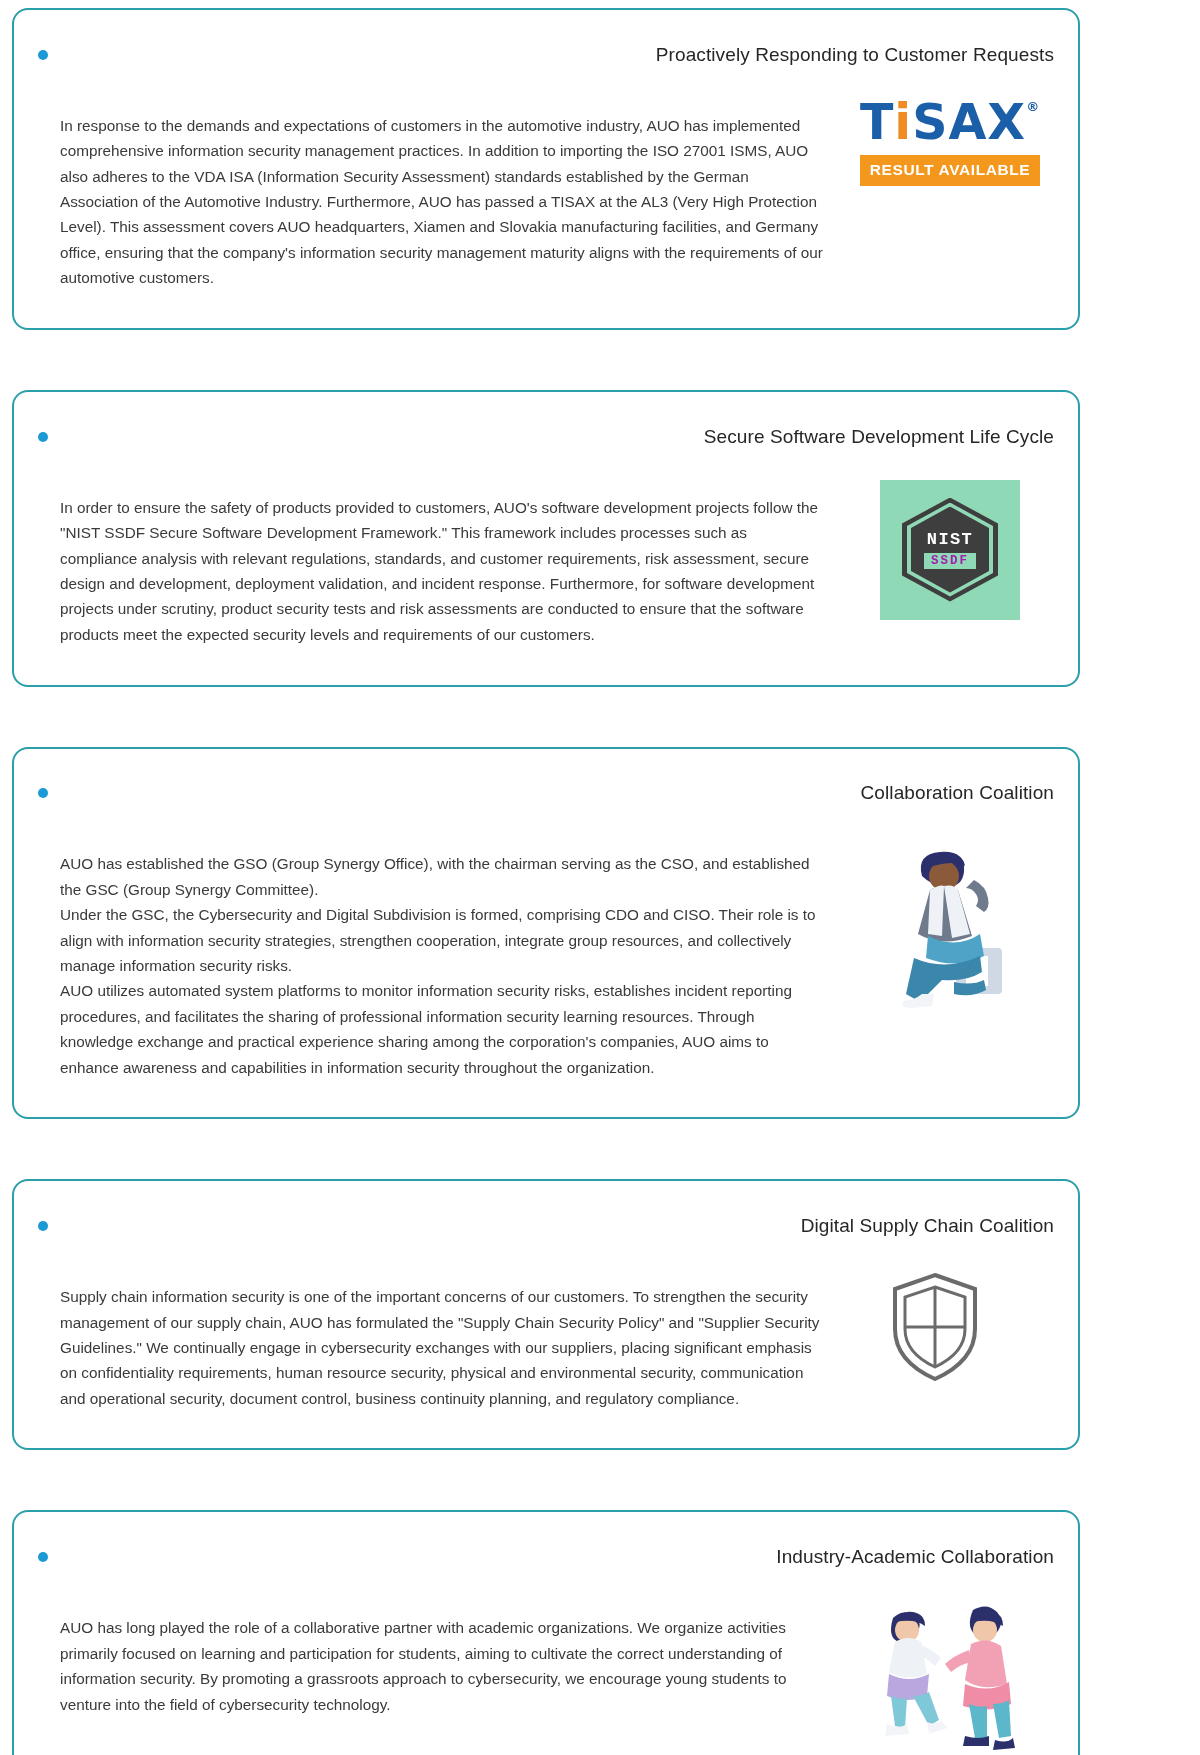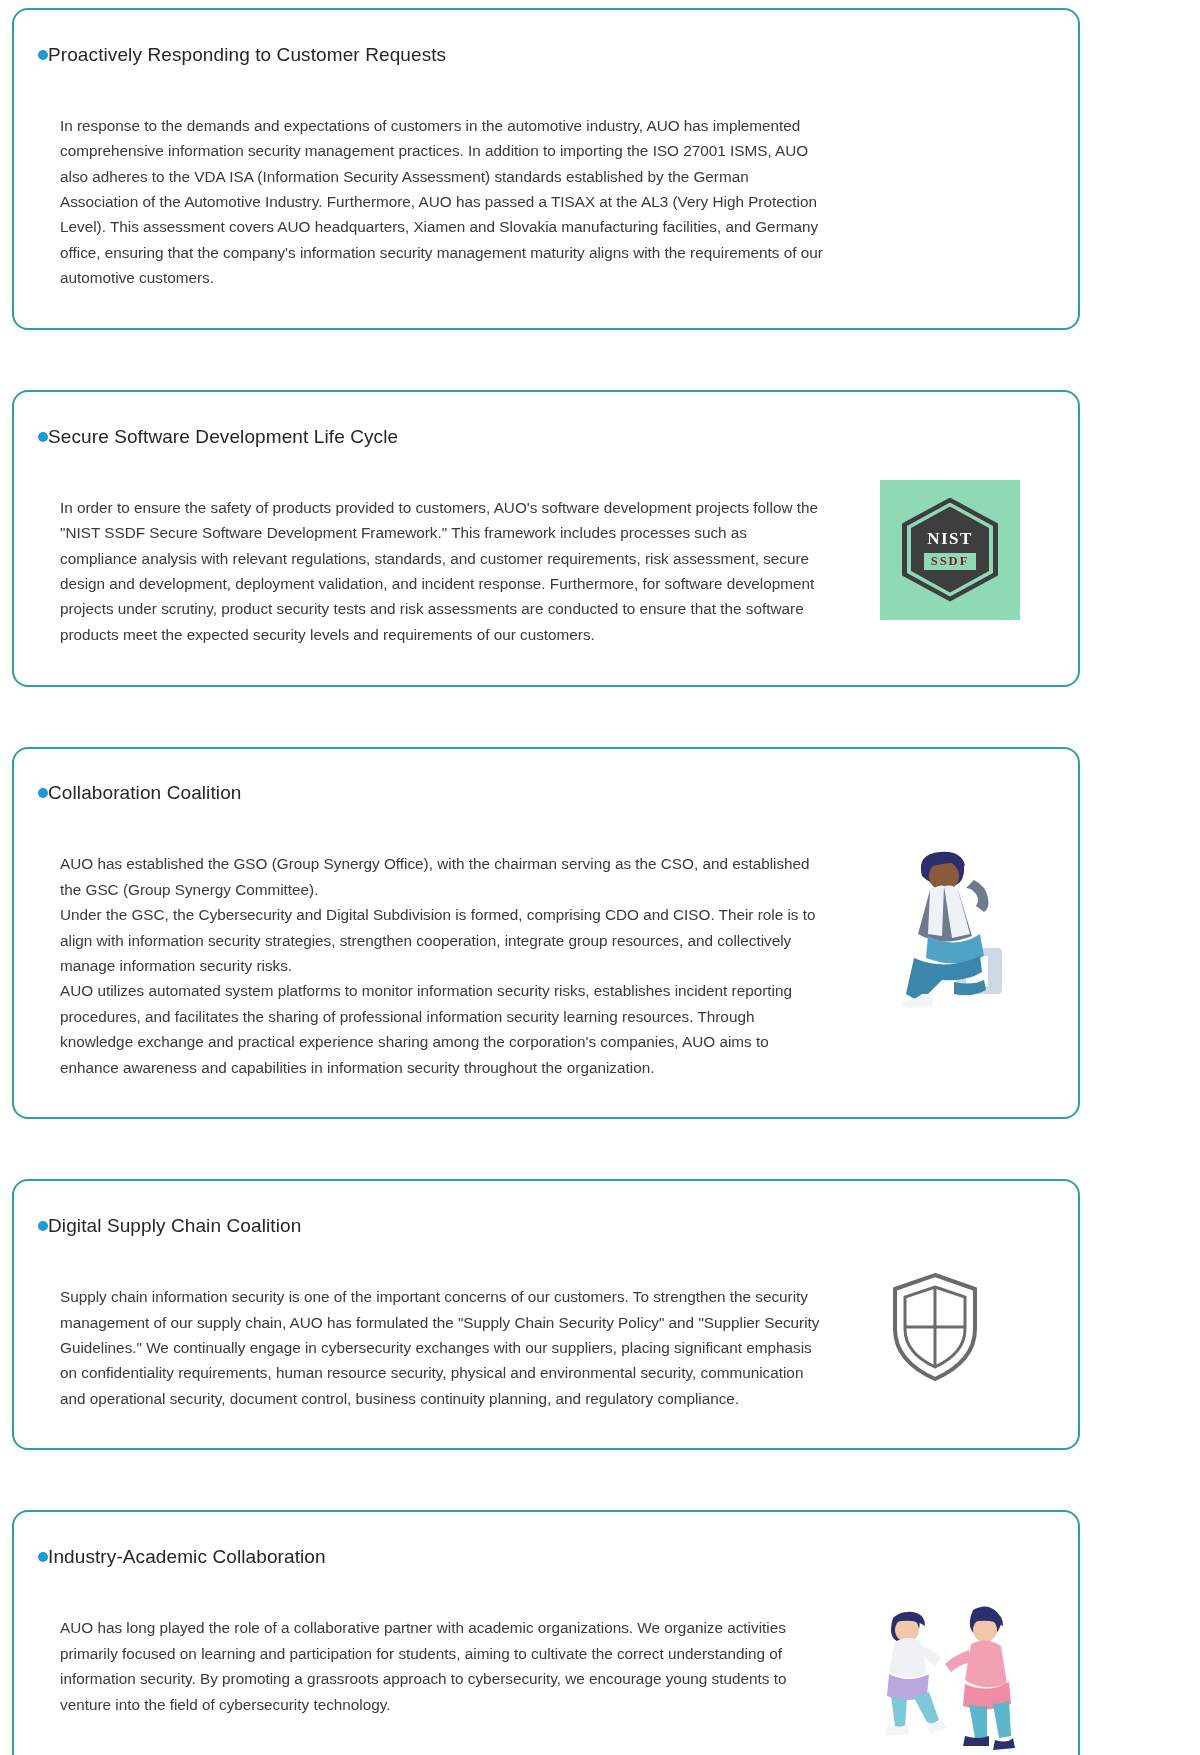--- a/index.html
+++ b/index.html
@@ -23,20 +23,21 @@
     border-radius: 16px;
     background: #ffffff;
     padding: 18px 24px 22px 24px;
     margin-bottom: 60px;
     overflow: hidden;
   }
   .card-head {
     display: flex;
     align-items: center;
     margin-bottom: 16px;
+    justify-content: space-between;
   }
   .bullet {
     width: 10px;
     height: 10px;
     border-radius: 50%;
     background: #1c9ad6;
     flex: 0 0 auto;
   }
   .card-title {
     font-size: 19px;
@@ -133,50 +134,58 @@
   .nist-hex::after {
     content: "";
     position: absolute;
     inset: 9px;
     clip-path: polygon(50% 0%, 100% 25%, 100% 75%, 50% 100%, 0% 75%, 0% 25%);
     background: #3e3e3e;
   }
   .nist-label, .nist-sub {
     position: relative;
     z-index: 2;
-    font-family: Liberation Serif, serif;
+    font-family: Liberation Mono, monospace;
     color: #ffffff;
     letter-spacing: 1.4px;
   }
   .nist-label { font-size: 17px; font-weight: 700; }
   .nist-sub {
     font-size: 12.5px;
     font-weight: 700;
     background: #8fd9b6;
-    color: #7f1d1d;
+    color: #a21caf;
     padding: 1px 7px;
     letter-spacing: 2px;
   }
 
   .shield-wrap { width: 150px; display:flex; justify-content:center; }
   .people-wrap { width: 170px; display:flex; justify-content:center; }
   .sitting-wrap { width: 170px; display:flex; justify-content:center; }
 </style>
 </head>
 <body>
 
 <div class="page">
 
   <section class="card">
     <div class="card-head">
       <span class="bullet"></span>
       <h2 class="card-title">Proactively Responding to Customer Requests</h2>
     </div>
     <div class="card-body">
       <p class="card-text">In response to the demands and expectations of customers in the automotive industry, AUO has implemented comprehensive information security management practices. In addition to importing the ISO 27001 ISMS, AUO also adheres to the VDA ISA (Information Security Assessment) standards established by the German Association of the Automotive Industry. Furthermore, AUO has passed a TISAX at the AL3 (Very High Protection Level). This assessment covers AUO headquarters, Xiamen and Slovakia manufacturing facilities, and Germany office, ensuring that the company's information security management maturity aligns with the requirements of our automotive customers.</p>
+      <div class="art">
+        <div class="tisax">
+          <div class="tisax-top">
+            <span class="tisax-word"><span>T</span><span class="dot">i</span><span>SAX</span><span class="tisax-reg">®</span></span>
+          </div>
+          <div class="tisax-bar">RESULT AVAILABLE</div>
+        </div>
+      </div>
     </div>
   </section>
 
   <section class="card">
     <div class="card-head">
       <span class="bullet"></span>
       <h2 class="card-title">Secure Software Development Life Cycle</h2>
     </div>
     <div class="card-body">
       <p class="card-text">In order to ensure the safety of products provided to customers, AUO's software development projects follow the "NIST SSDF Secure Software Development Framework." This framework includes processes such as compliance analysis with relevant regulations, standards, and customer requirements, risk assessment, secure design and development, deployment validation, and incident response. Furthermore, for software development projects under scrutiny, product security tests and risk assessments are conducted to ensure that the software products meet the expected security levels and requirements of our customers.</p>

